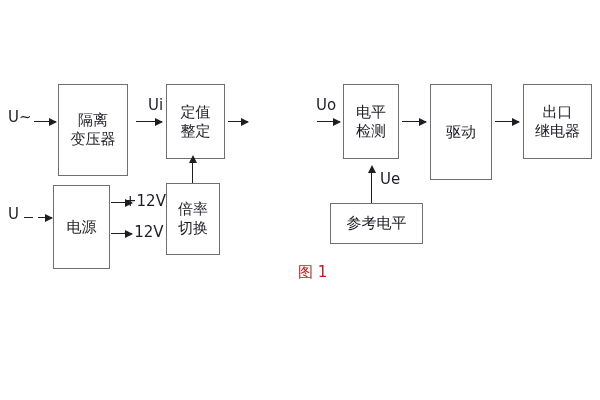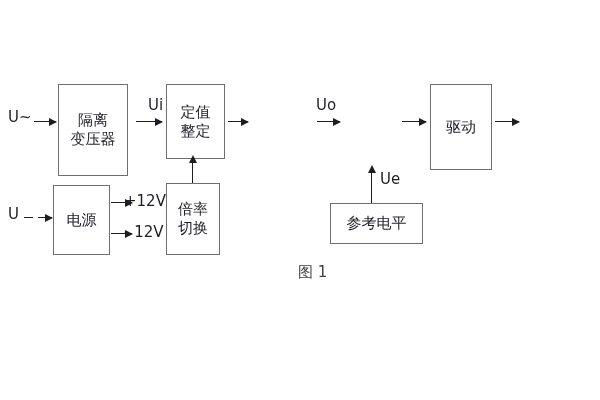--- a/index.html
+++ b/index.html
@@ -52,21 +52,21 @@
     border-bottom:8px solid #1d1d26;
     border-left:4.5px solid transparent;
     border-right:4.5px solid transparent;
   }
   .dashseg{
     position:absolute;height:0;
     border-top:1.5px solid #1d1d26;
   }
   .caption{
     position:absolute;
-    font-size:15px;color:#404040;white-space:nowrap;
+    font-size:15px;color:#b91c1c;white-space:nowrap;
   }
 </style>
 </head>
 <body>
 
 <div id="canvas">
 
   <div class="lbl" style="left:8px;top:110px;">U~</div>
   <div class="arrow-h" style="left:34px;top:121px;width:22px;"></div>
 
@@ -82,35 +82,43 @@
     <span class="ln">定值</span>
     <span class="ln">整定</span>
   </div>
 
   <div class="arrow-h" style="left:228px;top:121px;width:20px;"></div>
 
 
   <div class="lbl" style="left:316px;top:98px;">Uo</div>
   <div class="arrow-h" style="left:317px;top:121px;width:23px;"></div>
 
+  <div class="box" style="left:343px;top:84px;width:56px;height:75px;">
+    <span class="ln">电平</span>
+    <span class="ln">检测</span>
+  </div>
 
   <div class="arrow-h" style="left:402px;top:121px;width:24px;"></div>
 
-  <div class="box single" style="left:430px;top:84px;width:62px;height:86px;text-align:center;">
+  <div class="box single" style="left:430px;top:84px;width:62px;height:96px;text-align:center;">
     <span class="ln">驱动</span>
   </div>
 
   <div class="arrow-h" style="left:495px;top:121px;width:24px;"></div>
 
+  <div class="box" style="left:523px;top:84px;width:69px;height:75px;">
+    <span class="ln">出口</span>
+    <span class="ln">继电器</span>
+  </div>
 
   <div class="lbl" style="left:8px;top:207px;">U</div>
   <div class="dashseg" style="left:24px;top:217px;width:9px;"></div>
   <div class="arrow-h" style="left:38px;top:217px;width:14px;"></div>
 
-  <div class="box single" style="left:53px;top:185px;width:57px;height:70px;">
+  <div class="box single" style="left:53px;top:185px;width:57px;height:84px;">
     <span class="ln">电源</span>
   </div>
 
   <div class="arrow-h" style="left:111px;top:202px;width:21px;"></div>
   <div class="lbl" style="left:124px;top:194px;">+12V</div>
 
   <div class="arrow-h" style="left:111px;top:233px;width:21px;"></div>
   <div class="lbl" style="left:124px;top:225px;">- 12V</div>
 
   <div class="box" style="left:166px;top:183px;width:54px;height:72px;justify-content:center;">

